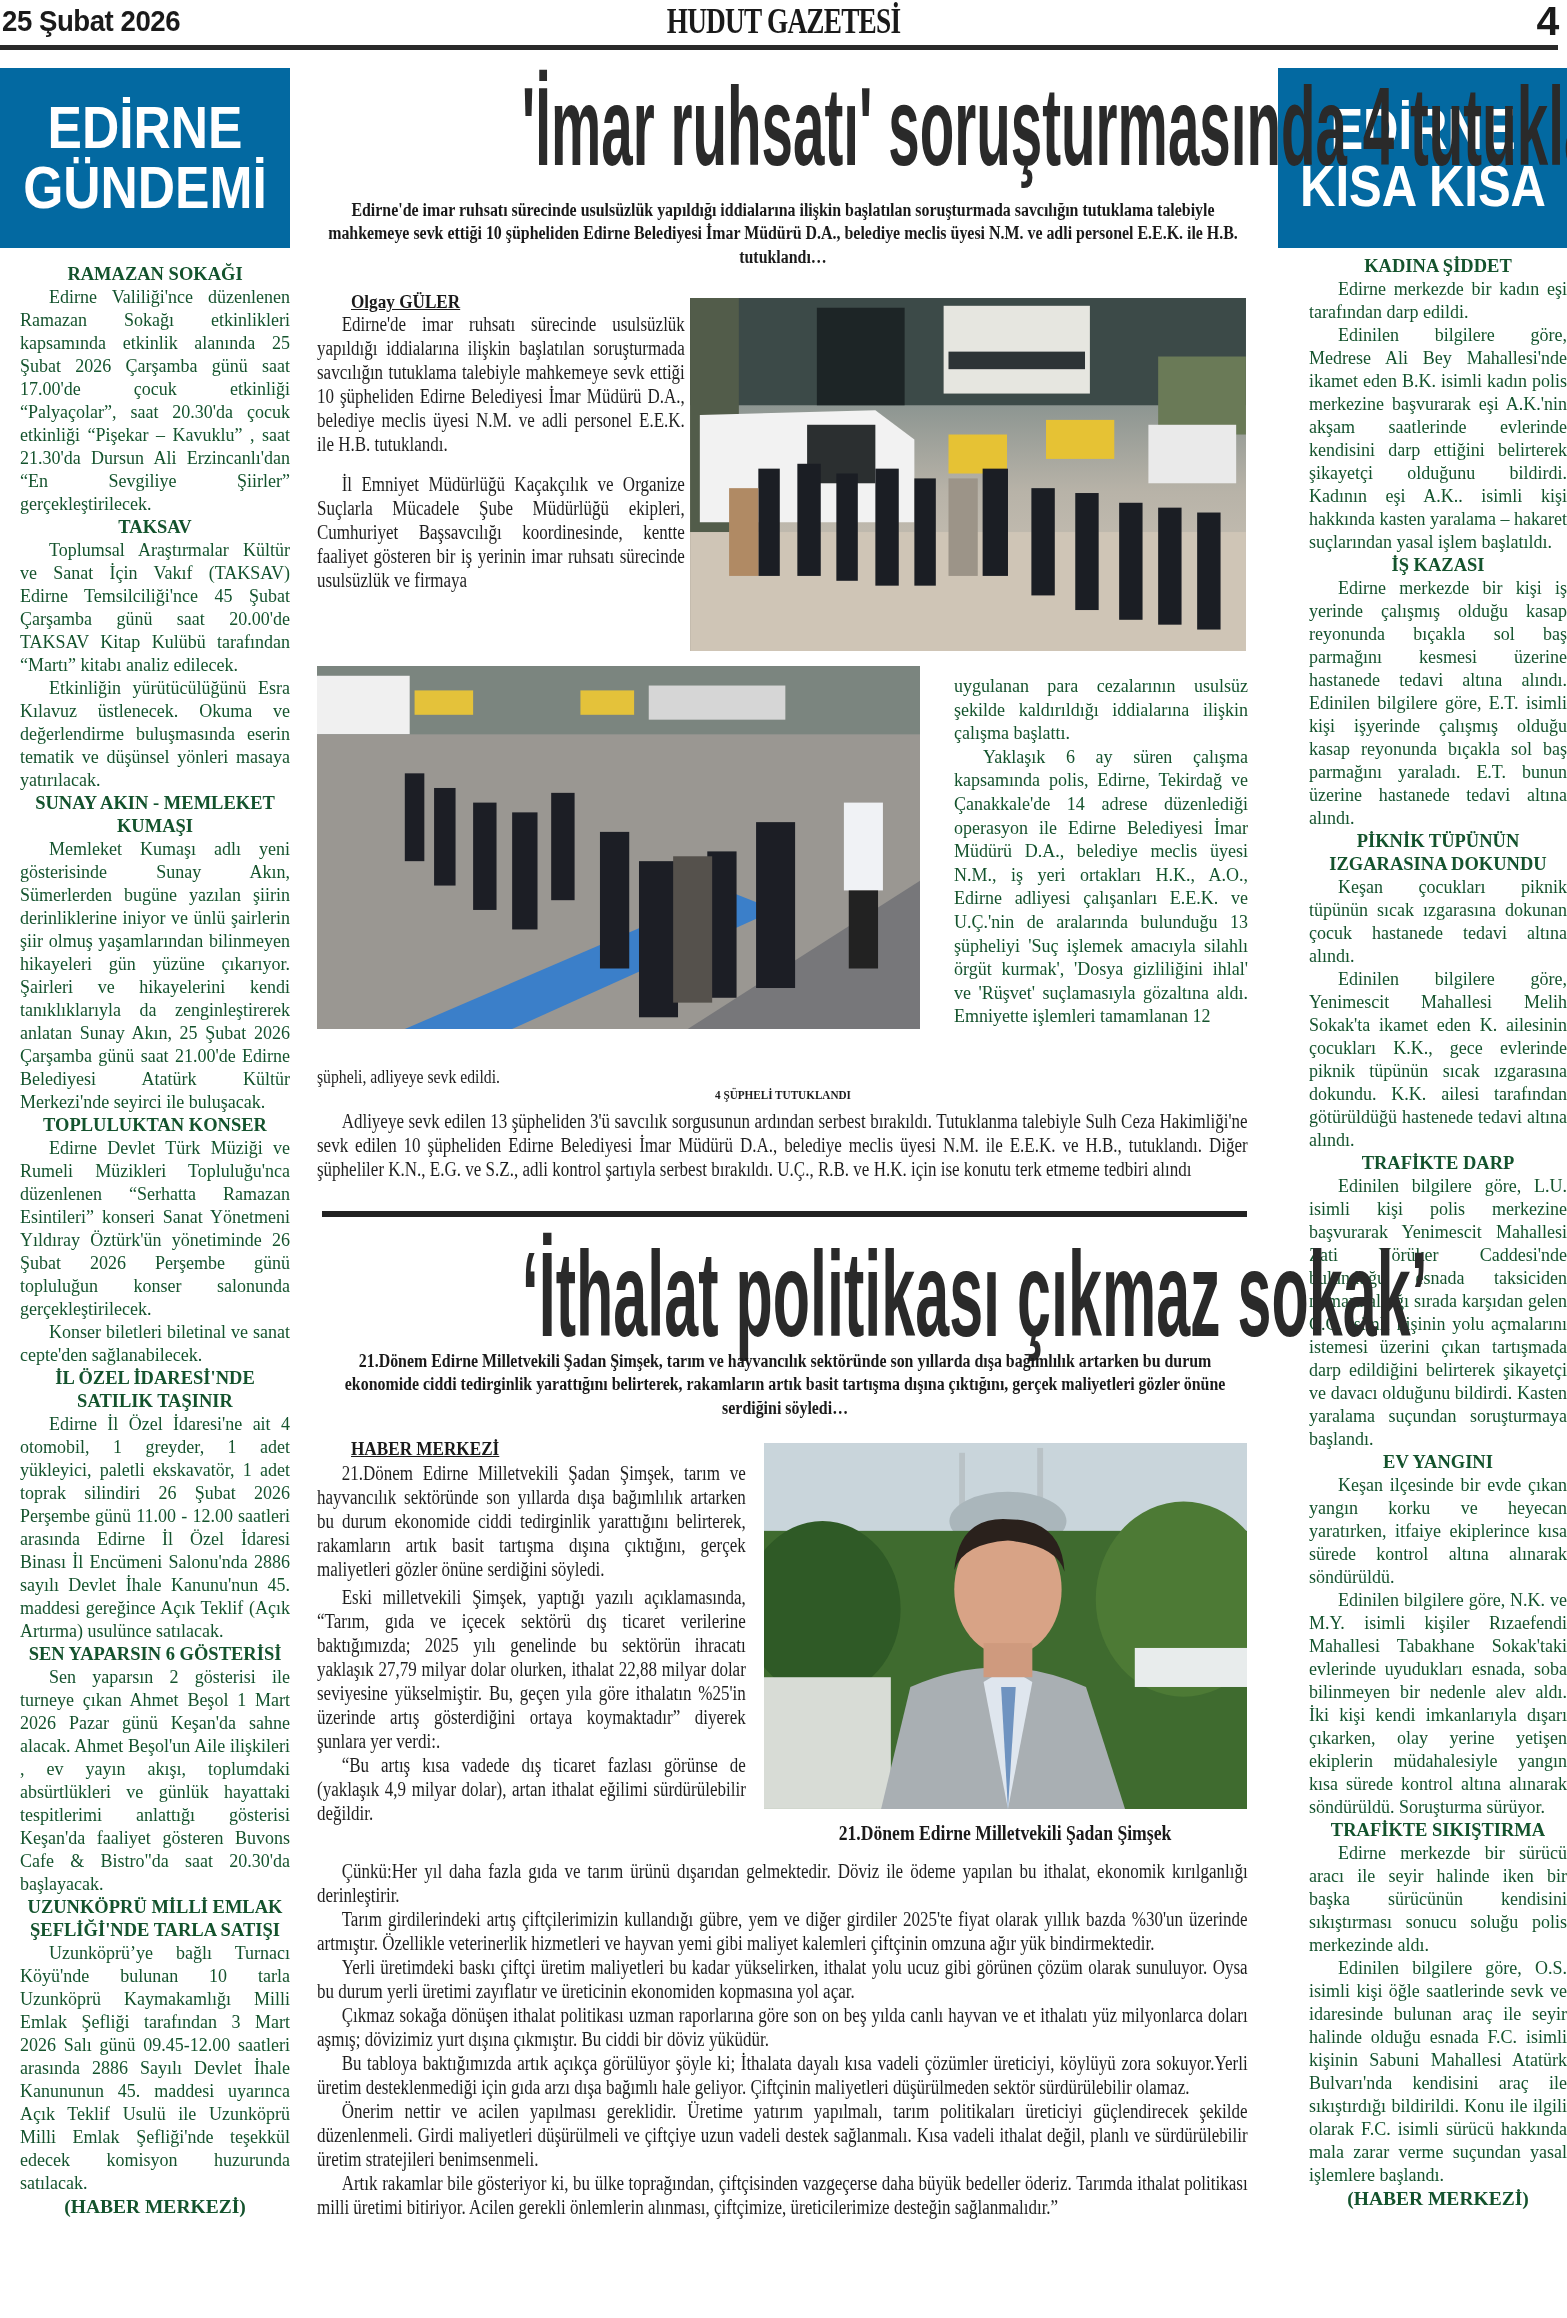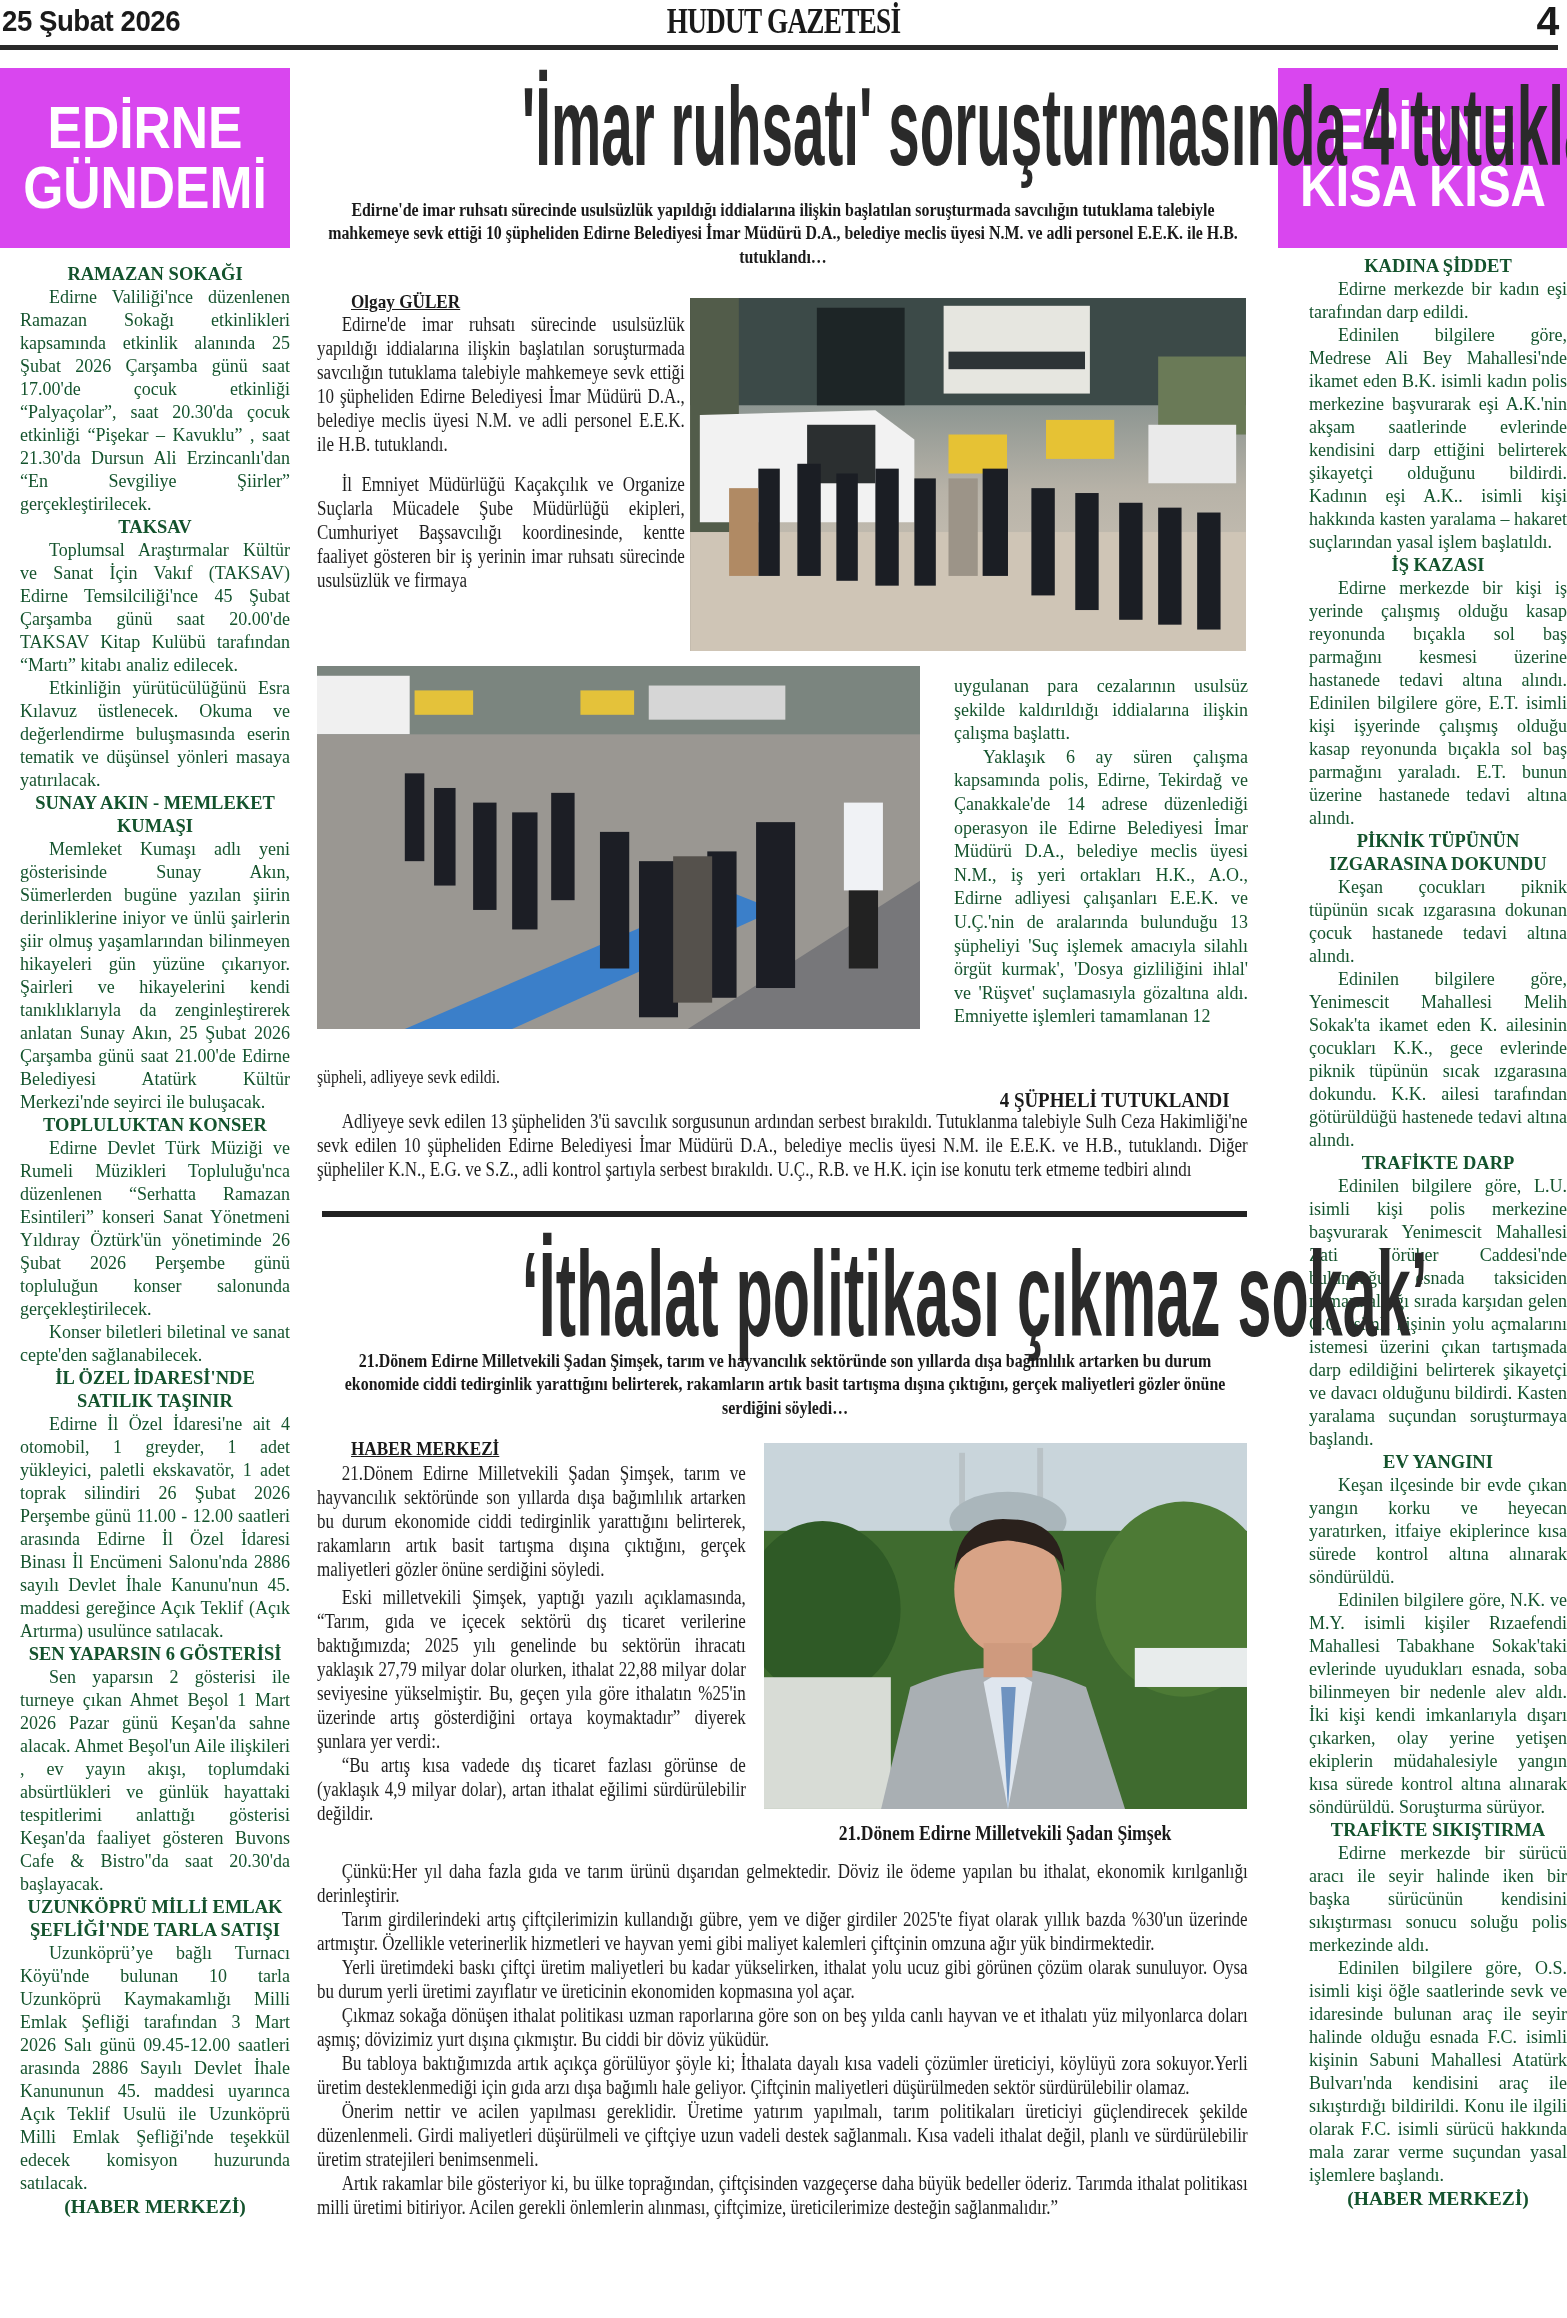--- a/index.html
+++ b/index.html
@@ -8,21 +8,21 @@
 
   .abs { position: absolute; }
 
   
   #hdr-date { left: 2px; top: 3.9px; font-family: "Liberation Sans", sans-serif; font-weight: bold; font-size: 30px; letter-spacing: -0.5px; transform: scaleX(0.92); transform-origin: left top; }
   #hdr-paper { left: 0; width: 1567px; top: 2px; text-align: center; font-family: "Liberation Serif", serif; font-weight: bold; font-size: 35px; letter-spacing: -1px; transform: scaleX(0.78); transform-origin: center top; }
   #hdr-page { right: 7.8px; top: -2px; font-family: "Liberation Sans", sans-serif; font-weight: bold; font-size: 41px; }
   #hdr-rule { left: 0; top: 45px; width: 1558px; height: 4.9px; background: #2a2a2a; }
 
   
-  .sbox { background: #d946ef; color: #fff; text-align: center; font-family: "Liberation Sans", sans-serif; font-weight: bold; line-height: 1.0; display: flex; flex-direction: column; justify-content: center; }
+  .sbox { background: #0369a1; color: #fff; text-align: center; font-family: "Liberation Sans", sans-serif; font-weight: bold; line-height: 1.0; display: flex; flex-direction: column; justify-content: center; }
   #box-left { left: 0; top: 68px; width: 290px; height: 180px; font-size: 60px; }
   #box-right { left: 1278px; top: 68px; width: 290px; height: 180px; font-size: 57px; }
   .sbox span { display: block; transform: scaleX(0.86); }
 
   
   .headline { font-family: "Liberation Sans", sans-serif; font-weight: bold; color: #2a2a2a; white-space: nowrap; text-align: center; transform-origin: center top; }
   #hl-1 { left: 317px; width: 931px; top: 66px; font-size: 101px; line-height: 1.1; transform: scaleX(0.56) scaleY(1.1); }
   #hl-2 { left: 317px; width: 931px; top: 1231px; font-size: 109px; line-height: 1.05; transform: scaleX(0.56) scaleY(1.1); }
 
   
@@ -41,21 +41,21 @@
 
   
   .cond { font-size: 20px; line-height: 24px; text-align: justify; color: #1f1f1f; }
   .cond p { text-indent: 29px; }
   .cond .narrow { display: block; transform: scaleX(0.85); transform-origin: left top; width: 117.6%; }
 
   #byline-1 { left: 351px; top: 291px; font-weight: bold; font-size: 19.5px; text-decoration: underline; transform: scaleX(0.88); transform-origin: left top; }
   #story1-text-a { left: 317px; top: 312px; width: 368px; }
   #story1-text-b { left: 934px; top: 675px; width: 314px; font-size: 18px; line-height: 23.6px; }
   #story1-text-c { left: 317px; top: 1065px; width: 931px; }
-  #story1-sub { left: 317px; width: 931px; top: 1087px; text-align: right; font-weight: bold; font-size: 22px; }
+  #story1-sub { left: 317px; width: 931px; top: 1087px; text-align: center; font-weight: bold; font-size: 13px; }
   #story1-text-d { left: 317px; top: 1109px; width: 931px; }
 
   #rule-mid { left: 322px; top: 1211px; width: 925px; height: 5.9px; background: #222; }
 
   #byline-2 { left: 351px; top: 1438px; font-weight: bold; font-size: 19.5px; text-decoration: underline; transform: scaleX(0.88); transform-origin: left top; }
   #story2-text-a { left: 317px; top: 1461px; width: 429px; }
   #story2-caption { left: 761px; width: 488px; top: 1822px; text-align: center; font-weight: bold; font-size: 20.5px; transform: scaleX(0.86); transform-origin: center top; }
   #story2-text-b { left: 317px; top: 1859px; width: 931px; }
 
   

